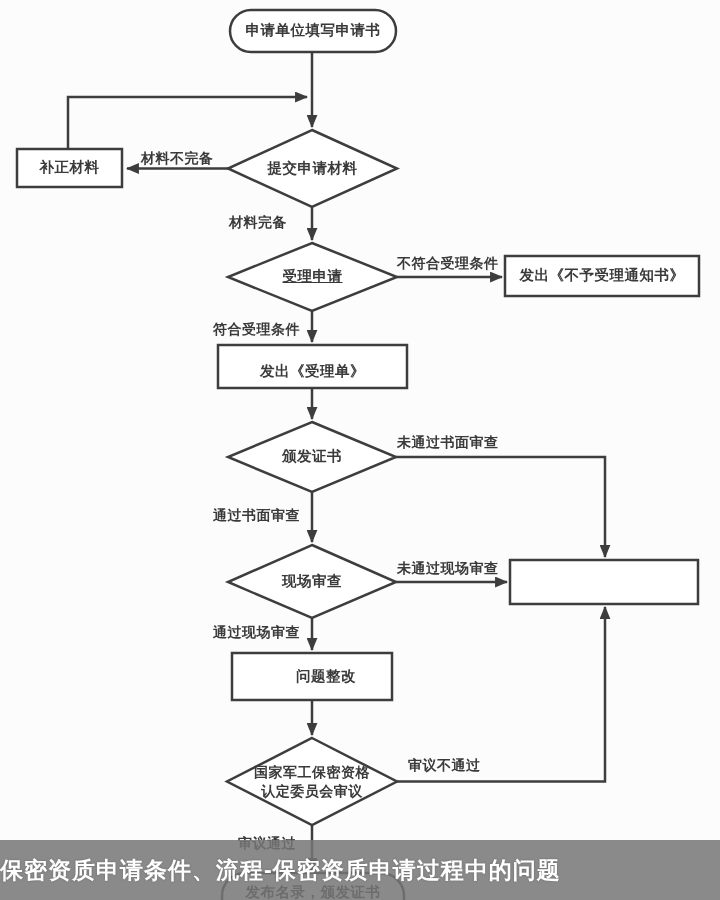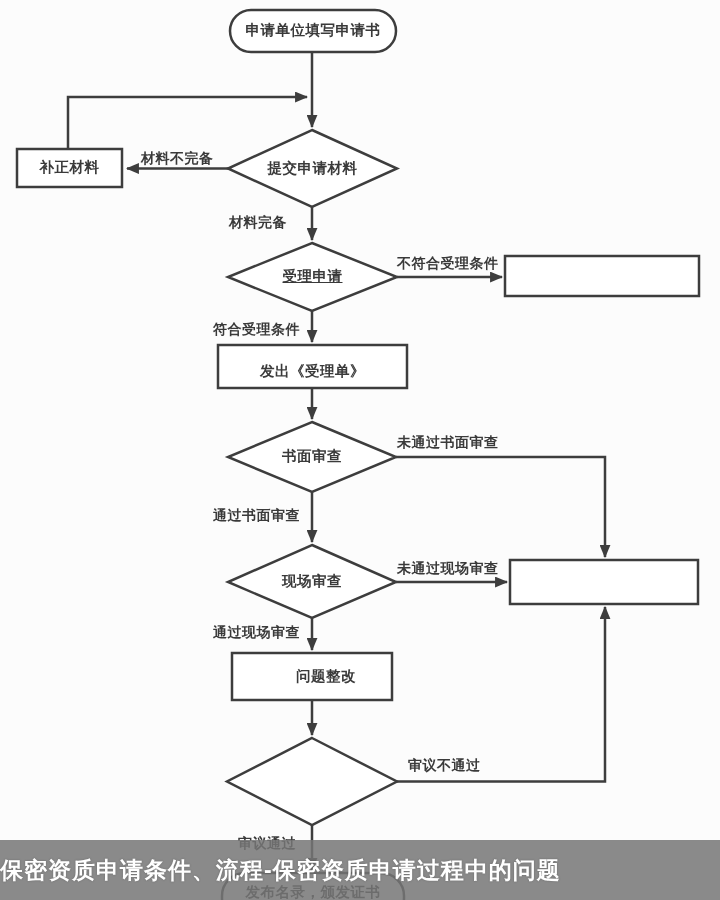--- a/index.html
+++ b/index.html
@@ -73,24 +73,27 @@
       <path d="M312,700 L312,735" marker-end="url(#arrow)"></path>
       <path d="M397,781.5 L605,781.5 L605,607" marker-end="url(#arrow)"></path>
       <path d="M312,825 L312,870" marker-end="url(#arrow)"></path>
     </g>
   </svg>
 
   <div class="node-label" style="left:230px;top:10px;width:166px;height:42px;">申请单位填写申请书</div>
   <div class="node-label" style="left:228px;top:130px;width:169px;height:77px;">提交申请材料</div>
   <div class="node-label" style="left:17px;top:149px;width:105px;height:38px;">补正材料</div>
   <div class="node-label" style="left:228px;top:243px;width:169px;height:68px;text-decoration:underline;">受理申请</div>
+  <div class="node-label" style="left:505px;top:256px;width:194px;height:40px;">发出《不予受理通知书》</div>
   <div class="node-label" style="left:218px;top:345px;width:189px;height:54px;">发出《受理单》</div>
-  <div class="node-label" style="left:228px;top:422px;width:168px;height:70px;">书面审查</div>
+  <div class="node-label" style="left:228px;top:422px;width:168px;height:70px;">颁发证书</div>
   <div class="node-label" style="left:228px;top:545px;width:168px;height:73px;">现场审查</div>
   <div class="node-label" style="left:232px;top:653px;width:188px;height:47px;">问题整改</div>
+  <div class="node-label" style="left:227px;top:738px;width:170px;height:87px;font-size:14px;">国家军工保密资格
+认定委员会审议</div>
   <div class="node-label" style="left:222px;top:873px;width:182px;height:40px;">发布名录，颁发证书</div>
 
   <div class="edge-label" style="left:141px;top:150px;">材料不完备</div>
   <div class="edge-label" style="left:229px;top:214px;">材料完备</div>
   <div class="edge-label" style="left:397px;top:255px;">不符合受理条件</div>
   <div class="edge-label" style="left:213px;top:321px;">符合受理条件</div>
   <div class="edge-label" style="left:397px;top:434px;">未通过书面审查</div>
   <div class="edge-label" style="left:213px;top:507px;">通过书面审查</div>
   <div class="edge-label" style="left:397px;top:560px;">未通过现场审查</div>
   <div class="edge-label" style="left:213px;top:624px;">通过现场审查</div>

